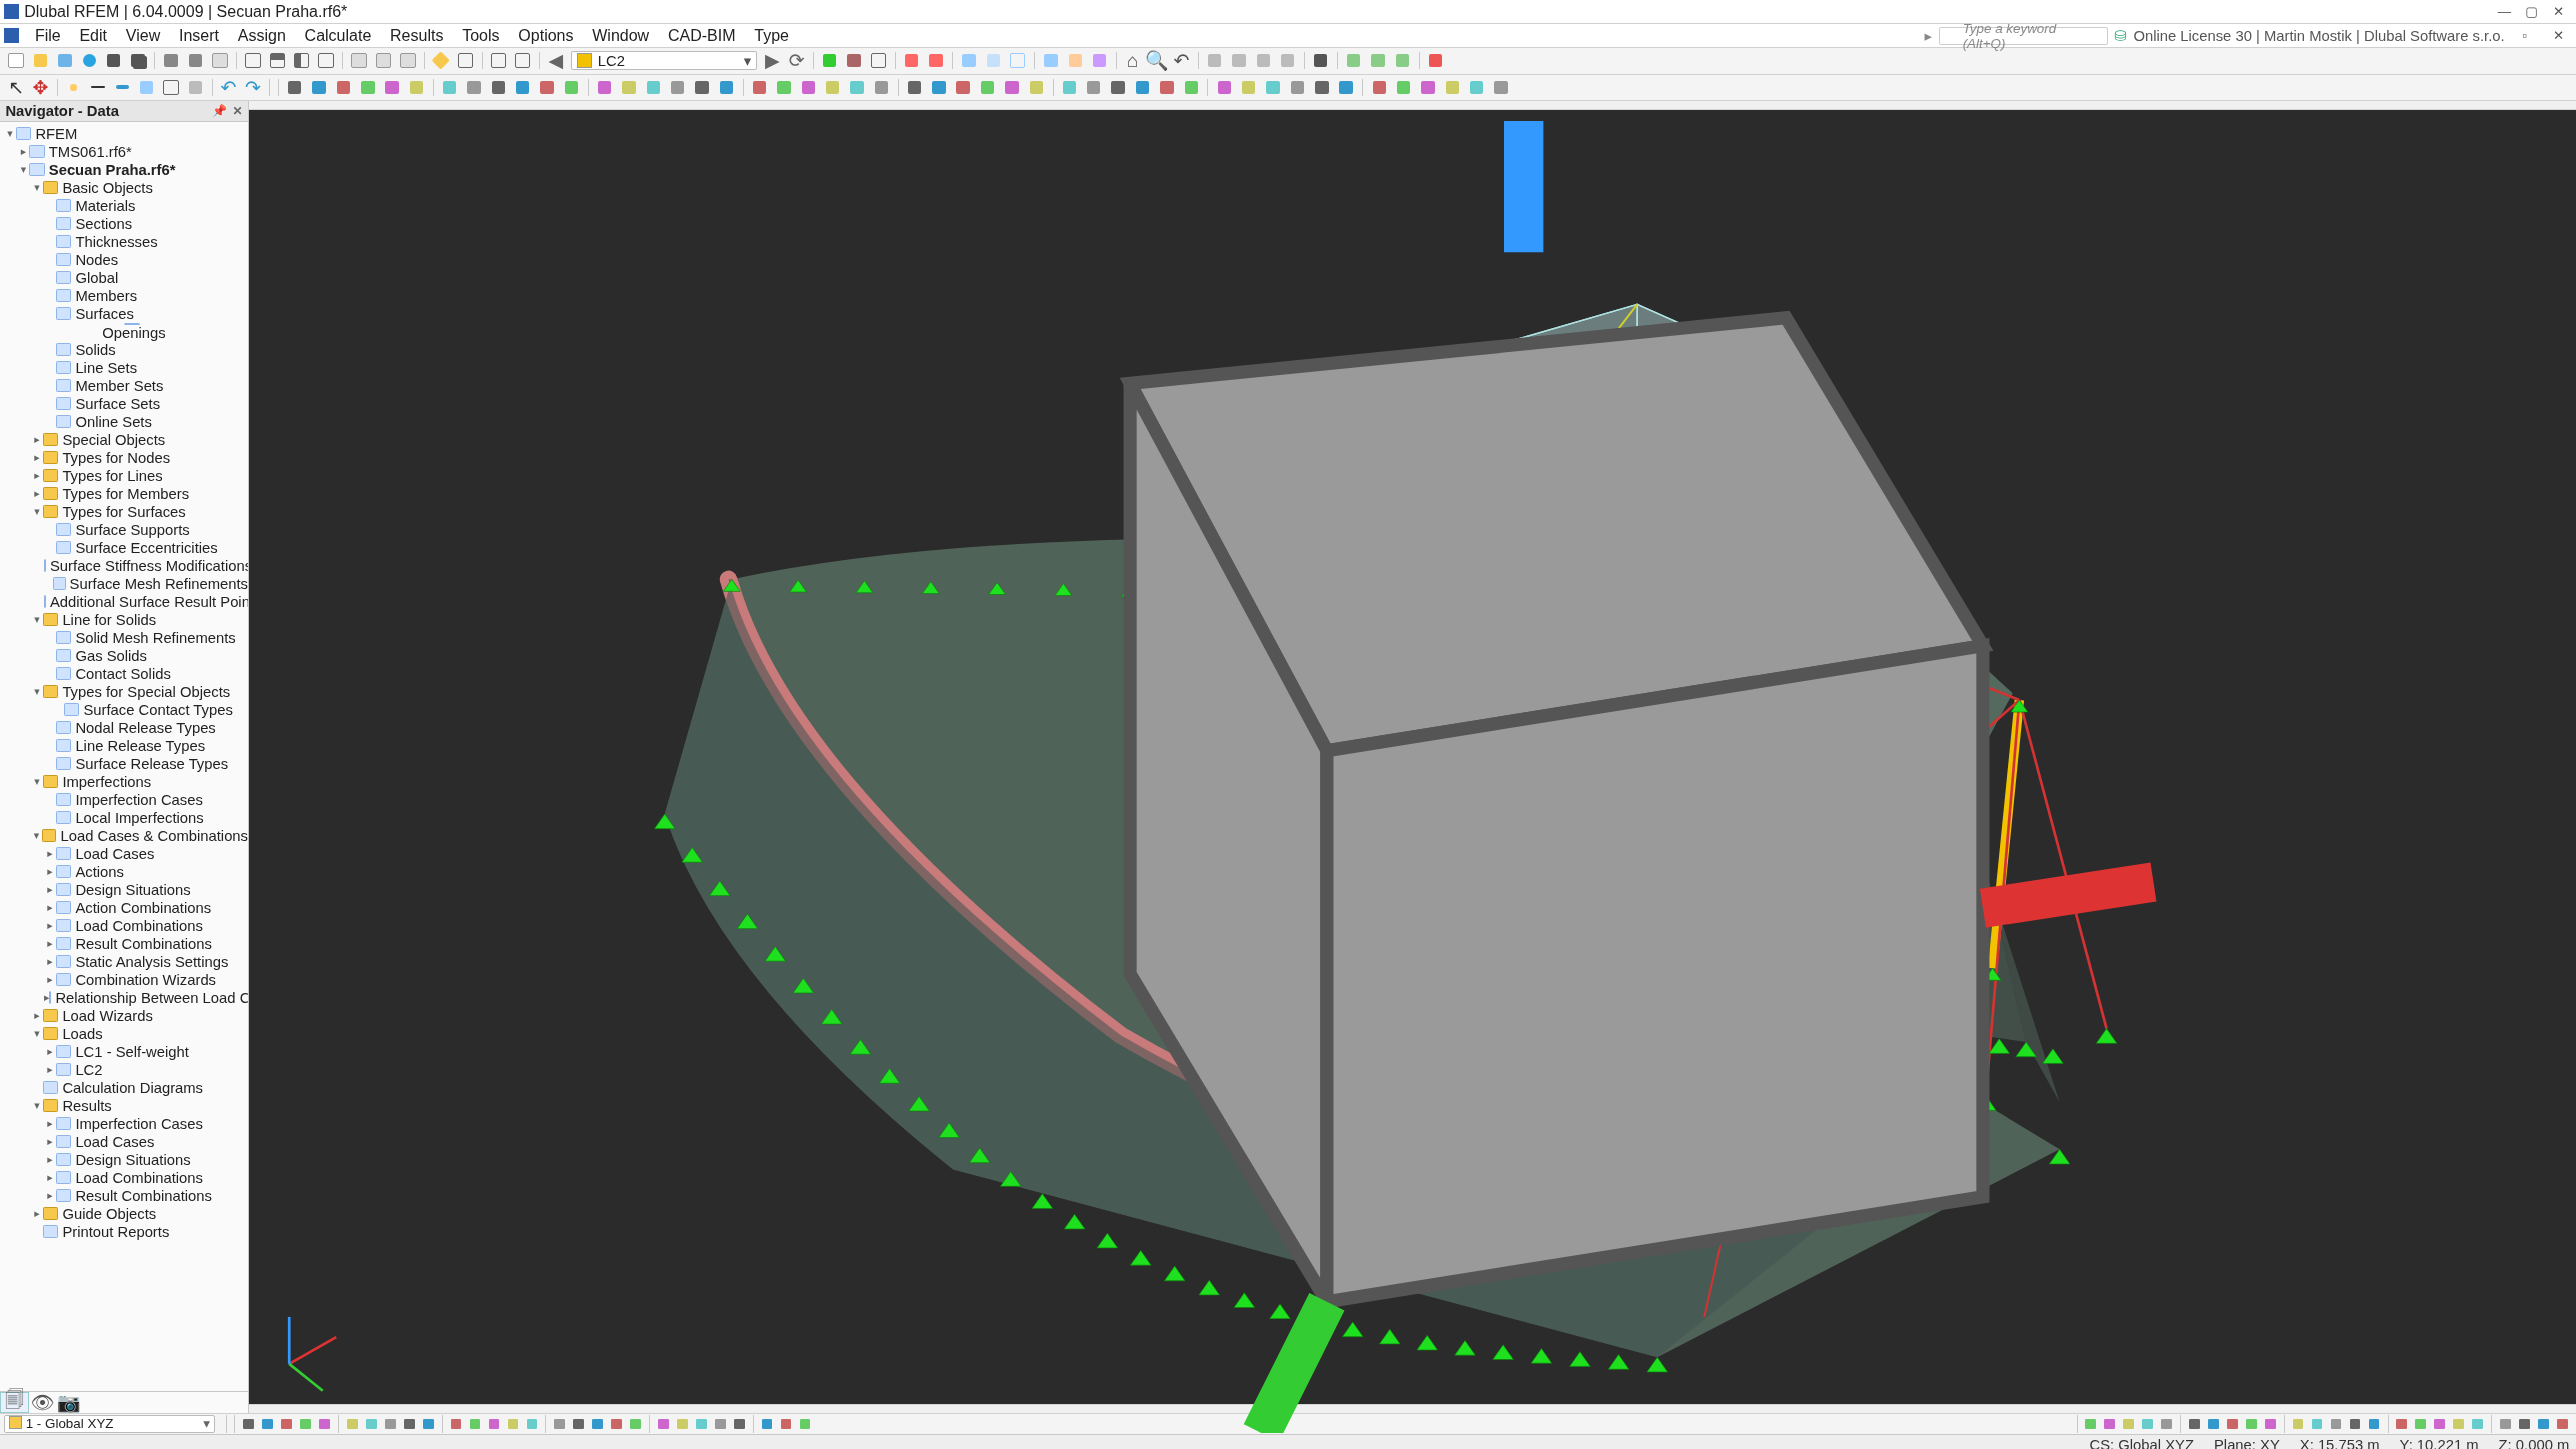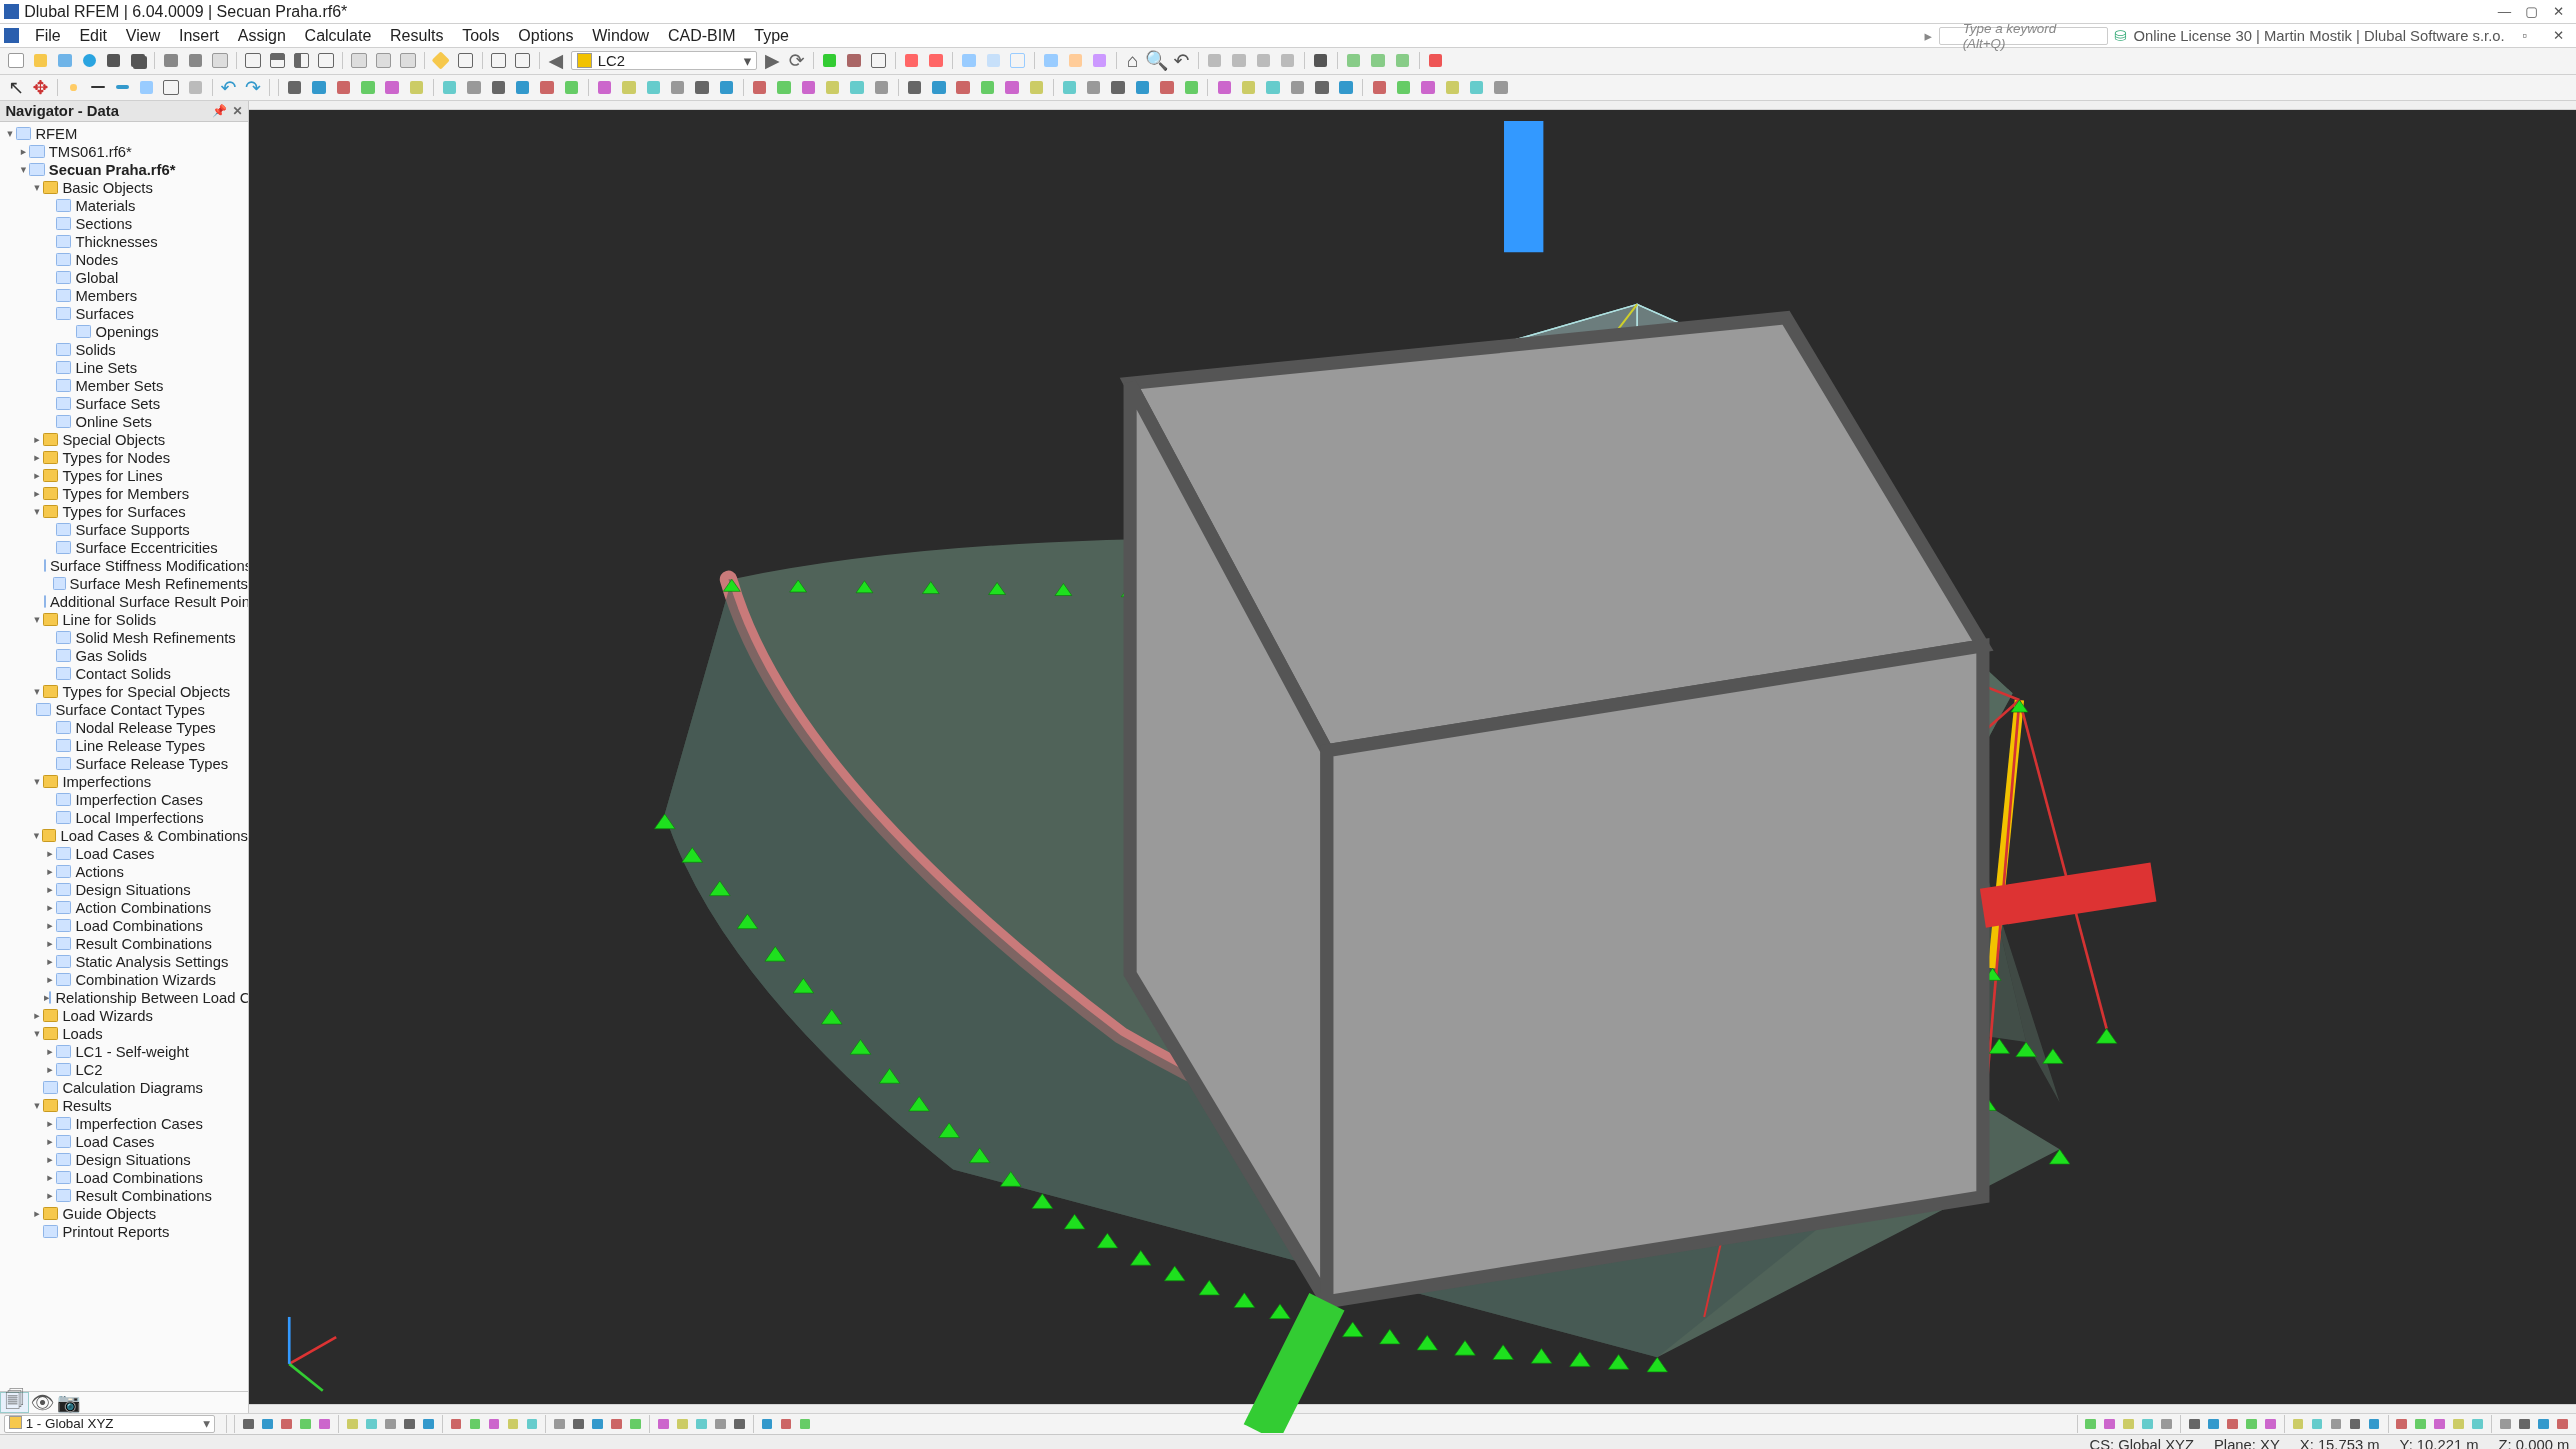--- a/index.html
+++ b/index.html
@@ -469,21 +469,21 @@
         <div class="tree-row" style="padding-left: 44px;">
           <span class="tw"></span>
           <span class="ticon item"></span>
           <span>Members</span>
         </div>
         <div class="tree-row" style="padding-left: 44px;">
           <span class="tw"></span>
           <span class="ticon item"></span>
           <span>Surfaces</span>
         </div>
-        <div class="tree-row" style="padding-left: 64px;">
+        <div class="tree-row" style="padding-left: 20px; flex-direction: column;">
           <span class="tw"></span>
           <span class="ticon item"></span>
           <span>Openings</span>
         </div>
         <div class="tree-row" style="padding-left: 44px;">
           <span class="tw"></span>
           <span class="ticon item"></span>
           <span>Solids</span>
         </div>
         <div class="tree-row" style="padding-left: 44px;">
@@ -574,21 +574,21 @@
         <div class="tree-row" style="padding-left: 44px;">
           <span class="tw"></span>
           <span class="ticon item"></span>
           <span>Contact Solids</span>
         </div>
         <div class="tree-row" style="padding-left: 31px;">
           <span class="tw">▾</span>
           <span class="ticon folder"></span>
           <span>Types for Special Objects</span>
         </div>
-        <div class="tree-row" style="padding-left: 24px;">
+        <div class="tree-row" style="padding-left: 52px;">
           <span class="tw"></span>
           <span class="ticon item"></span>
           <span>Surface Contact Types</span>
         </div>
         <div class="tree-row" style="padding-left: 44px;">
           <span class="tw"></span>
           <span class="ticon item"></span>
           <span>Nodal Release Types</span>
         </div>
         <div class="tree-row" style="padding-left: 44px;">

